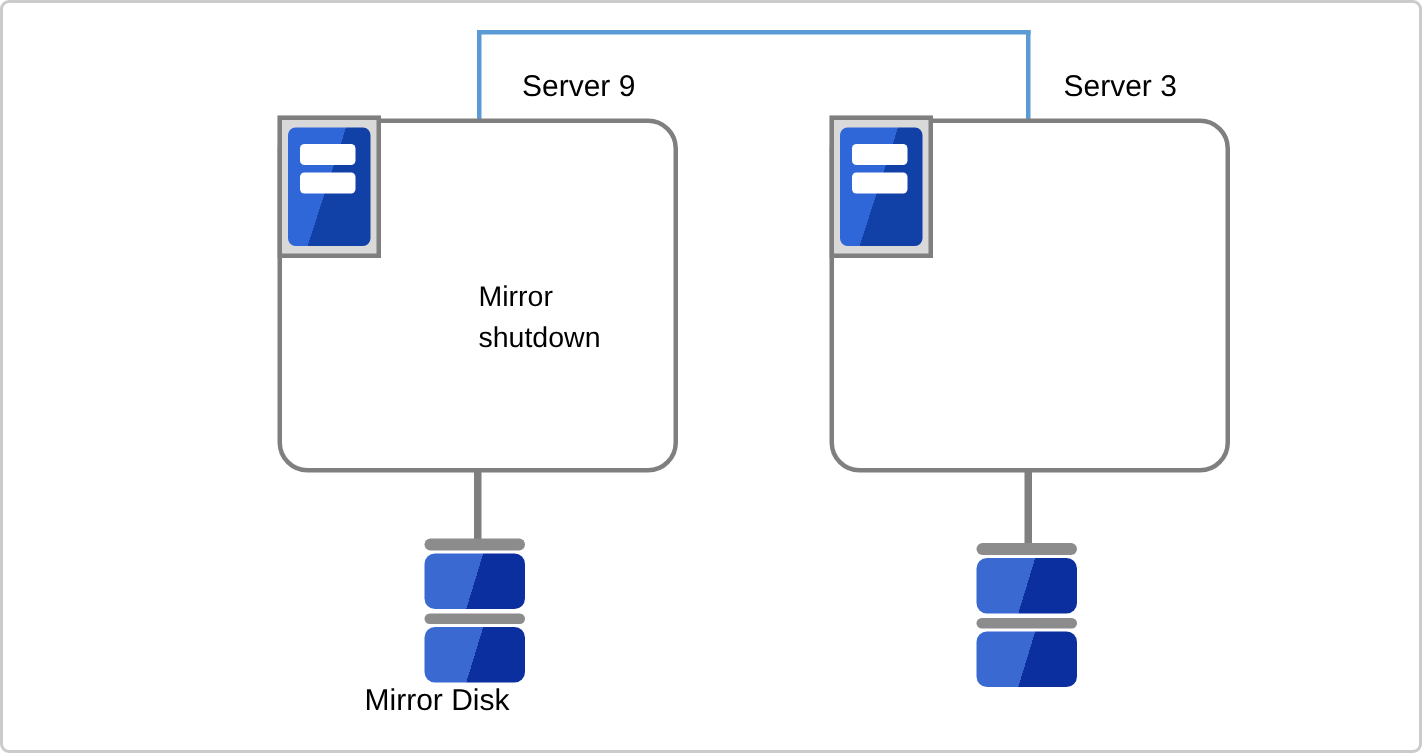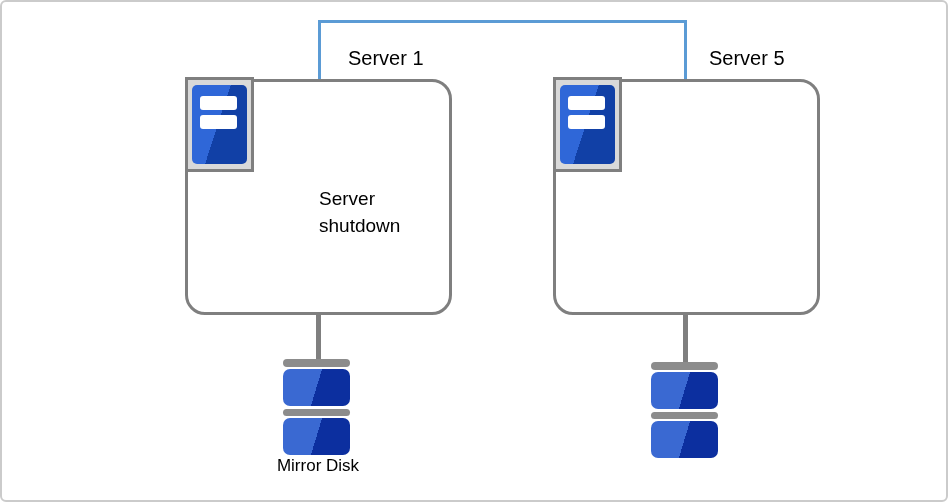--- a/index.html
+++ b/index.html
@@ -132,52 +132,52 @@
     height: 37px;
     border-radius: 7px;
     background: linear-gradient(107deg, #3a69d2 50%, #0c2f9f 50%);
   }
 
   
   .mirror-label {
     position: absolute;
     left: 241px; top: 454px;
     width: 150px;
-    text-align: center;
-    font-size: 17px;
+    text-align: left;
+    font-size: 20px;
   }
 </style>
 </head>
 <body>
 
 <div class="canvas">
 
   <div class="interconnect"></div>
 
-  <div class="srv-label s1">Server 1</div>
-  <div class="srv-label s2">Server 5</div>
+  <div class="srv-label s1">Server 9</div>
+  <div class="srv-label s2">Server 3</div>
 
   <div class="server-box b1"></div>
   <div class="server-box b2"></div>
 
   <div class="server-icon i1">
     <div class="tower">
       <div class="slot s-top"></div>
       <div class="slot s-bot"></div>
     </div>
   </div>
   <div class="server-icon i2">
     <div class="tower">
       <div class="slot s-top"></div>
       <div class="slot s-bot"></div>
     </div>
   </div>
 
 
-  <div class="cluster-label">Server shutdown</div>
+  <div class="cluster-label">Mirror shutdown</div>
 
   <div class="disk-link l1"></div>
   <div class="disk-link l2"></div>
 
   <div class="disk-stack d1">
     <div class="disk-cap"></div>
     <div class="disk-body"></div>
     <div class="disk-sep"></div>
     <div class="disk-body"></div>
   </div>

